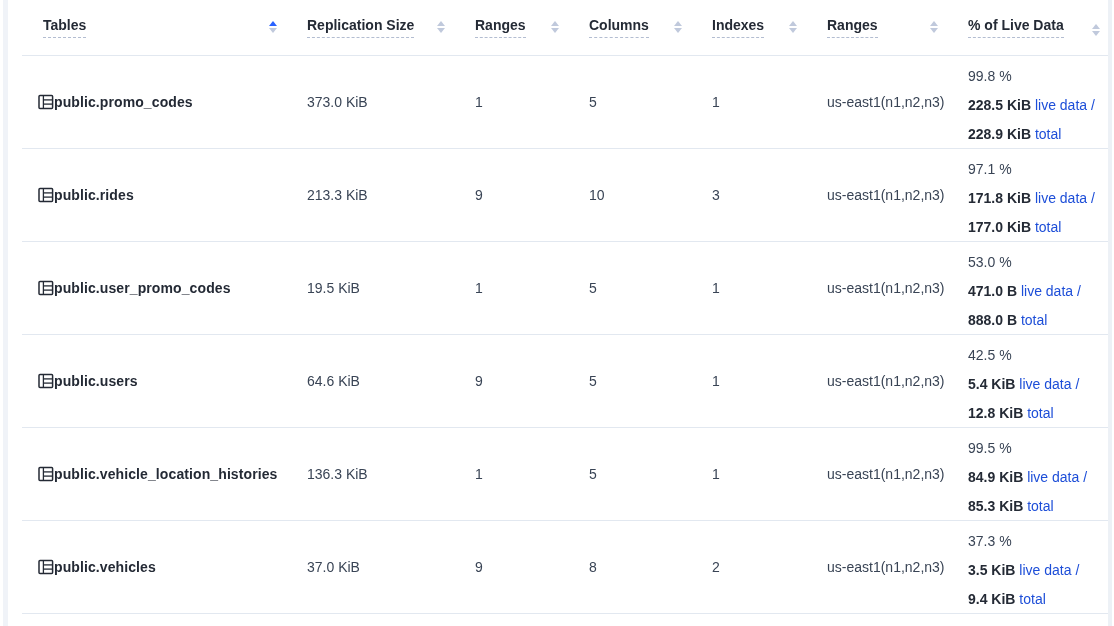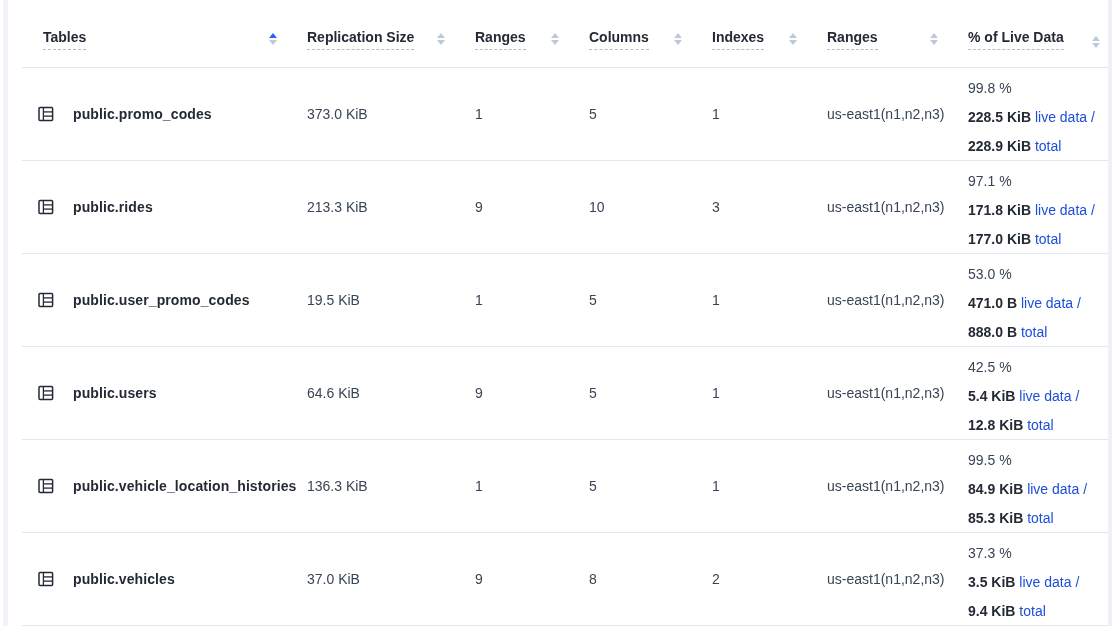--- a/index.html
+++ b/index.html
@@ -2,42 +2,42 @@
 <html><head>
 <meta charset="utf-8">
 <style>
   * { margin:0; padding:0; box-sizing:border-box; }
   html,body { width:1114px; height:626px; background:#ffffff; overflow:hidden;
               font-family:"Liberation Sans","DejaVu Sans",sans-serif; }
   .gutter { position:absolute; top:0; height:626px; background:#f0f3f8; }
   .gutter.left { left:3px; width:5px; }
   .gutter.right { left:1108px; width:4px; background:#edf1f6; }
 
-  .tbl-wrap { position:absolute; left:22px; top:12px; width:1086px; }
+  .tbl-wrap { position:absolute; left:22px; top:0; width:1086px; }
   table { border-collapse:collapse; table-layout:fixed; width:1086px; }
   col.c1{width:285px} col.c2{width:168px} col.c3{width:114px} col.c4{width:123px}
   col.c5{width:115px} col.c6{width:141px} col.c7{width:140px}
 
   thead th { height:55px; border-bottom:1px solid #e2e8f0; vertical-align:middle;
              text-align:left; font-size:14px; font-weight:700; color:#242a35; cursor:pointer; }
   .th-inner { display:flex; align-items:center; justify-content:space-between; padding-right:28px; }
   th.last .th-inner { padding-right:6px;align-items:flex-end; }
   th.first .th-inner { padding-left:21px; }
   .th-label { border-bottom:1px dashed #b3bdd1; padding-bottom:4px; white-space:nowrap; }
 
   .sort { display:inline-flex; flex-direction:column; align-items:center; gap:2px; padding:2px; }
   .tri { width:0; height:0; border-left:4.5px solid transparent; border-right:4.5px solid transparent; }
   .tri-up   { border-bottom:5.5px solid #c0c9dc; }
   .tri-down { border-top:5.5px solid #c0c9dc; }
   th.sort-asc  .tri-up   { border-bottom-color:#2962ff; }
 
   tbody tr { height:93px; border-bottom:1px solid #e2e8f0; }
   tbody td { vertical-align:middle; font-size:14px; color:#394455; }
   td.c-name { padding-left:16px; }
-  .name-flex { display:flex; align-items:center; gap:19px; }
+  .name-flex { display:flex; align-items:center; gap:0; }
   .tname { font-weight:700; color:#242a35; letter-spacing:.1px; }
   .ticon { display:inline-flex; width:16px; height:16px; flex:0 0 auto; }
   .livecell div { line-height:21px;margin-top:8px; }
   .pct { color:#394455; }
   .num { font-weight:700; color:#242a35; }
   .muted { color:#1d4ed8; }
 </style>
 </head>
 <body>
 

